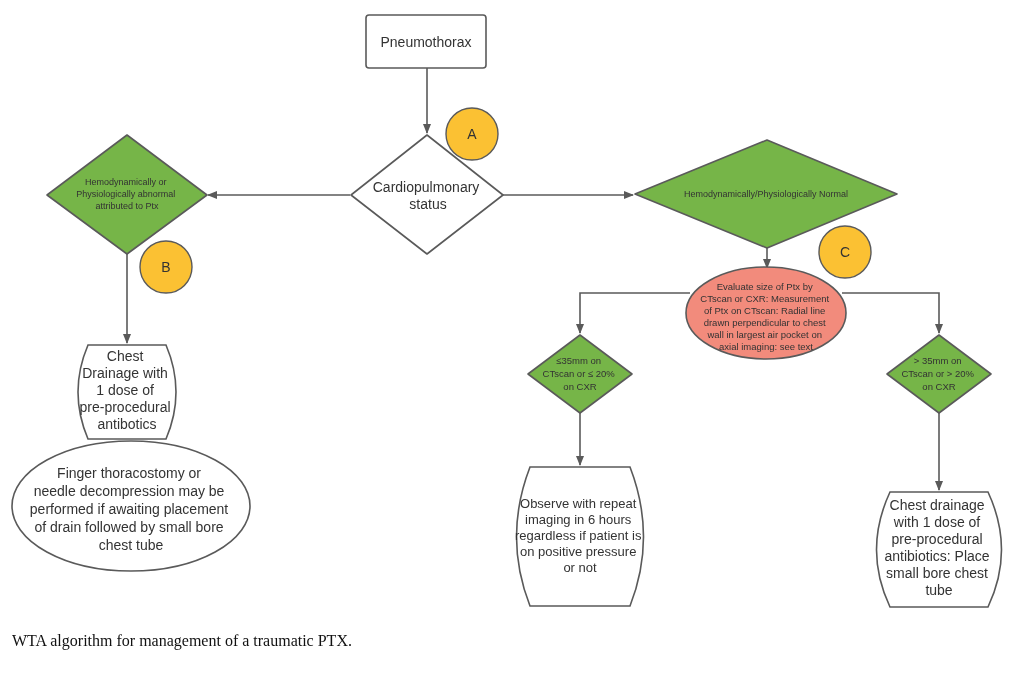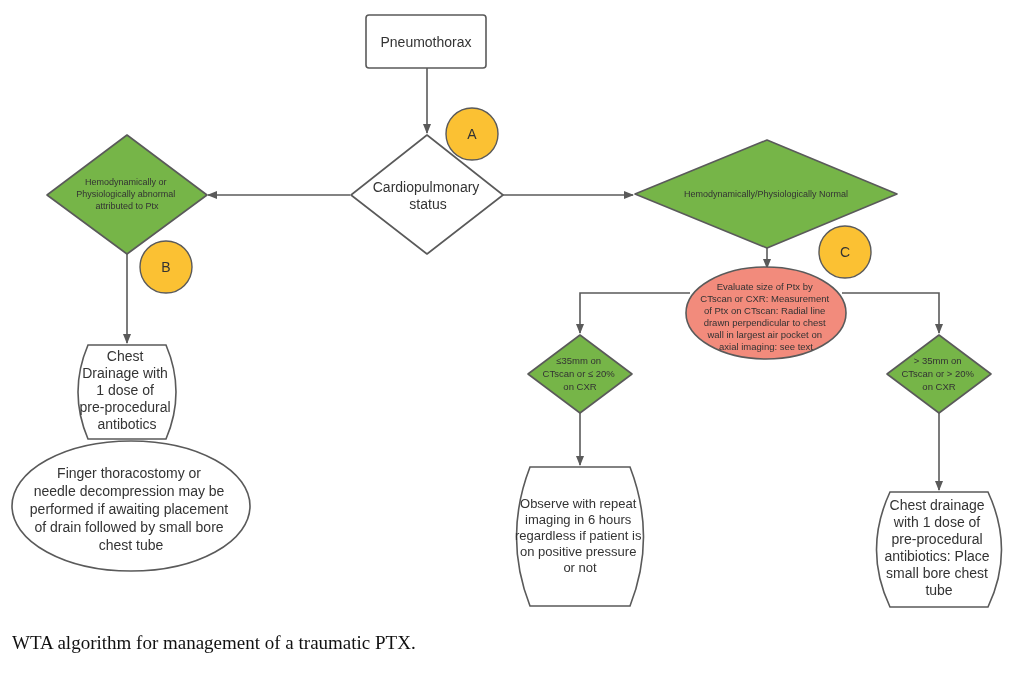--- a/index.html
+++ b/index.html
@@ -1,21 +1,21 @@
 <!DOCTYPE html>
 <html><head>
   <meta charset="utf-8">
   <style>
     html, body { margin: 0; padding: 0; background: #ffffff; }
     body { width: 1023px; height: 691px; position: relative; overflow: hidden; }
     #diagram { position: absolute; left: 0; top: 0; }
     .node-text { font-family: "Liberation Sans", sans-serif; fill: #333333; text-anchor: middle; }
     .caption {
       position: absolute; left: 12px; top: 632px;
-      font-family: "Liberation Serif", serif; font-size: 19px; color: #111111;
+      font-family: "Liberation Serif", serif; font-size: 16px; color: #111111;
     }
   </style>
 </head>
 <body>
 
 <svg id="diagram" width="1023" height="691" viewBox="0 0 1023 691">
   <defs>
     <marker id="arrow" markerWidth="10" markerHeight="10" refX="9" refY="5" orient="auto" markerUnits="userSpaceOnUse">
       <path d="M0,1 L10,5 L0,9 Z" fill="#5a5a5a"></path>
     </marker>

